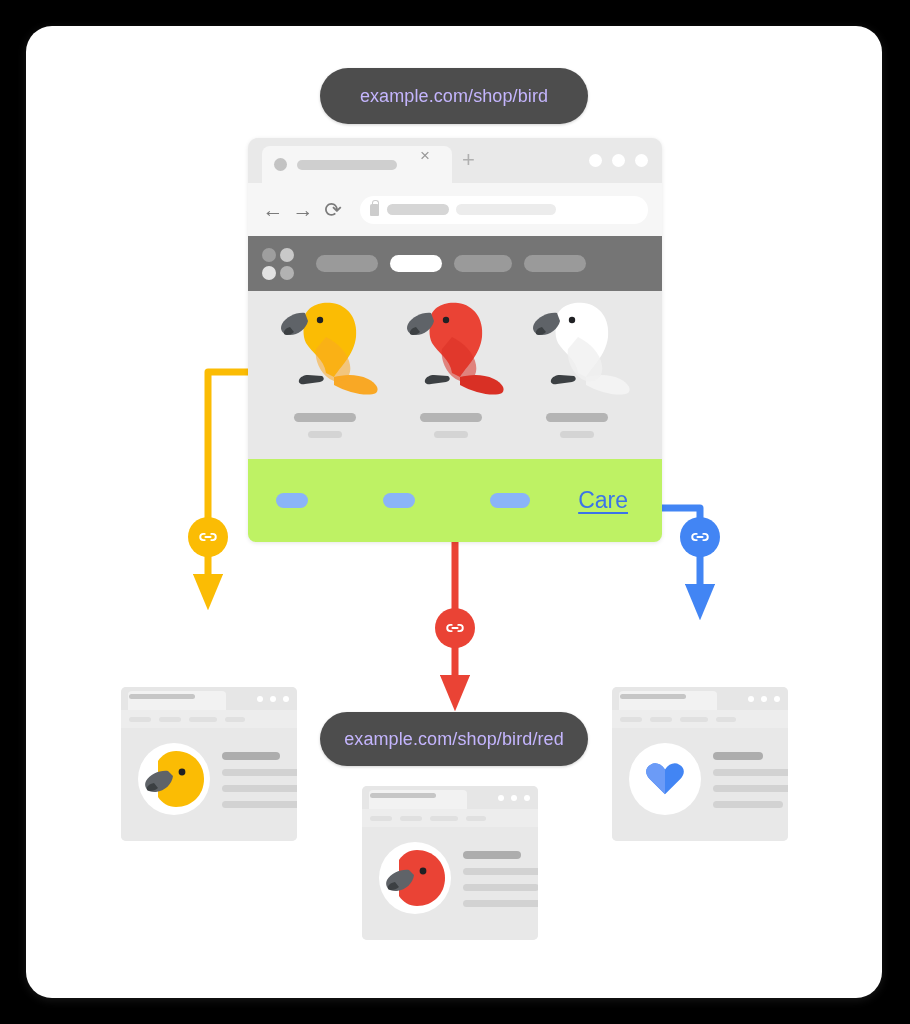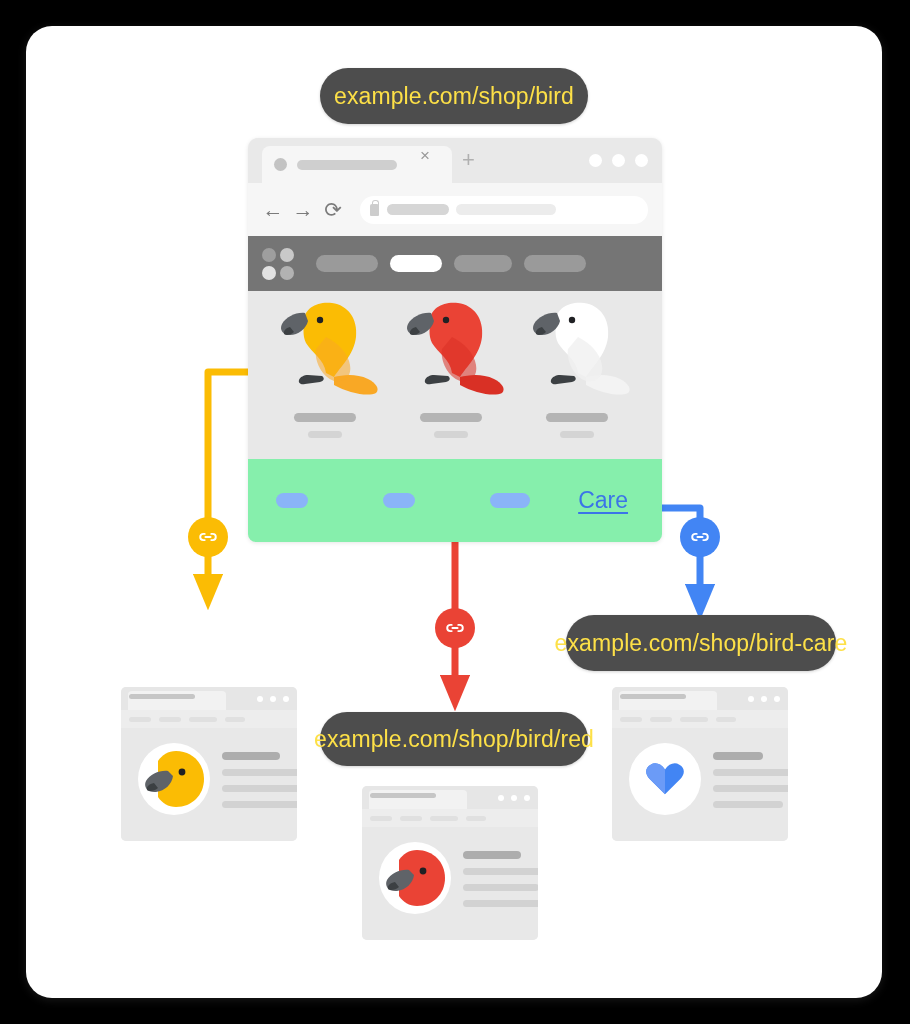--- a/index.html
+++ b/index.html
@@ -18,24 +18,24 @@
     width: 856px; height: 972px;
     background: #ffffff;
     border-radius: 26px;
     box-shadow: 0 2px 10px rgba(255,255,255,0.10);
   }
 
   
   .url-chip {
     position: absolute;
     background: #4d4d4d;
-    color: #fde047;
+    color: #c4b5fd;
     border-radius: 999px;
     display: flex; align-items: center; justify-content: center;
-    font-size: 23px;
+    font-size: 18px;
     letter-spacing: .1px;
     white-space: nowrap;
     box-shadow: 0 1px 3px rgba(0,0,0,0.18);
   }
 
   
   .browser {
     position: absolute;
     left: 248px; top: 138px;
     width: 414px; height: 404px;
@@ -73,21 +73,21 @@
   .b-navbar { height: 55px; background: #757575; display: flex; align-items: center; padding: 0 14px; }
   .b-logo { display: grid; grid-template-columns: 14px 14px; grid-gap: 4px; margin-right: 22px; }
   .b-dot { width: 14px; height: 14px; border-radius: 50%; }
   .b-pill { height: 17px; border-radius: 9px; background: #9a9a9a; margin-right: 12px; }
   .b-pill.active { background: #ffffff; }
   .b-body { height: 168px; background: #e8e8e8; position: relative; }
   .bird-col { position: absolute; top: 0; width: 122px; height: 168px; }
   .bird-art { position: absolute; left: 0; top: 6px; width: 122px; height: 104px; }
   .cap1 { position: absolute; left: 30px; top: 122px; width: 62px; height: 9px; border-radius: 5px; background: #b4b4b4; }
   .cap2 { position: absolute; left: 44px; top: 140px; width: 34px; height: 7px; border-radius: 4px; background: #d4d4d4; }
-  .b-footer { height: 83px; background: #86efac; display: flex; align-items: center; padding: 0 28px; gap: 48px; }
+  .b-footer { height: 83px; background: #bef264; display: flex; align-items: center; padding: 0 28px; gap: 48px; }
   .f-pill { height: 15px; border-radius: 8px; background: #8ab4f8; }
   .care-link {
     color: #3b74e8; font-size: 23px; text-decoration: underline;
     text-underline-offset: 4px; margin-left: auto; margin-right: 6px;
   }
 
   
   .mini { position: absolute; background: #efefef; border-radius: 5px; overflow: hidden; }
   .m-tabbar { position: relative; height: 23px; background: #e6e6e6; }
   .m-tab { position: absolute; left: 7px; top: 4px; width: 98px; height: 19px; background: #f2f2f2; border-radius: 4px 4px 0 0; }
@@ -244,23 +244,20 @@
     </svg>
   </div>
 
   <div class="link-badge" style="left:680px; top:517px; width:40px; height:40px; background:#4285F4;">
     <svg width="22" height="22" viewBox="0 0 24 24">
       <path d="M9.2 12h5.6M8.4 8.6H6.9a3.4 3.4 0 0 0 0 6.8h1.5M15.6 8.6h1.5a3.4 3.4 0 0 1 0 6.8h-1.5" fill="none" stroke="#ffffff" stroke-width="2.1" stroke-linecap="round"></path>
     </svg>
   </div>
 
 
-  <div class="url-chip" style="left:566px; top:615px; width:270px; height:56px;">
-    <span>example.com/shop/bird-care</span>
-  </div>
 
   <div class="url-chip" style="left:320px; top:712px; width:268px; height:54px;">
     <span>example.com/shop/bird/red</span>
   </div>
 
   <div class="mini" style="left:121px; top:687px; width:176px; height:154px;">
     <div class="m-tabbar">
       <div class="m-tab"></div>
       <div class="m-tabtitle"></div>
       <div class="m-dots">

